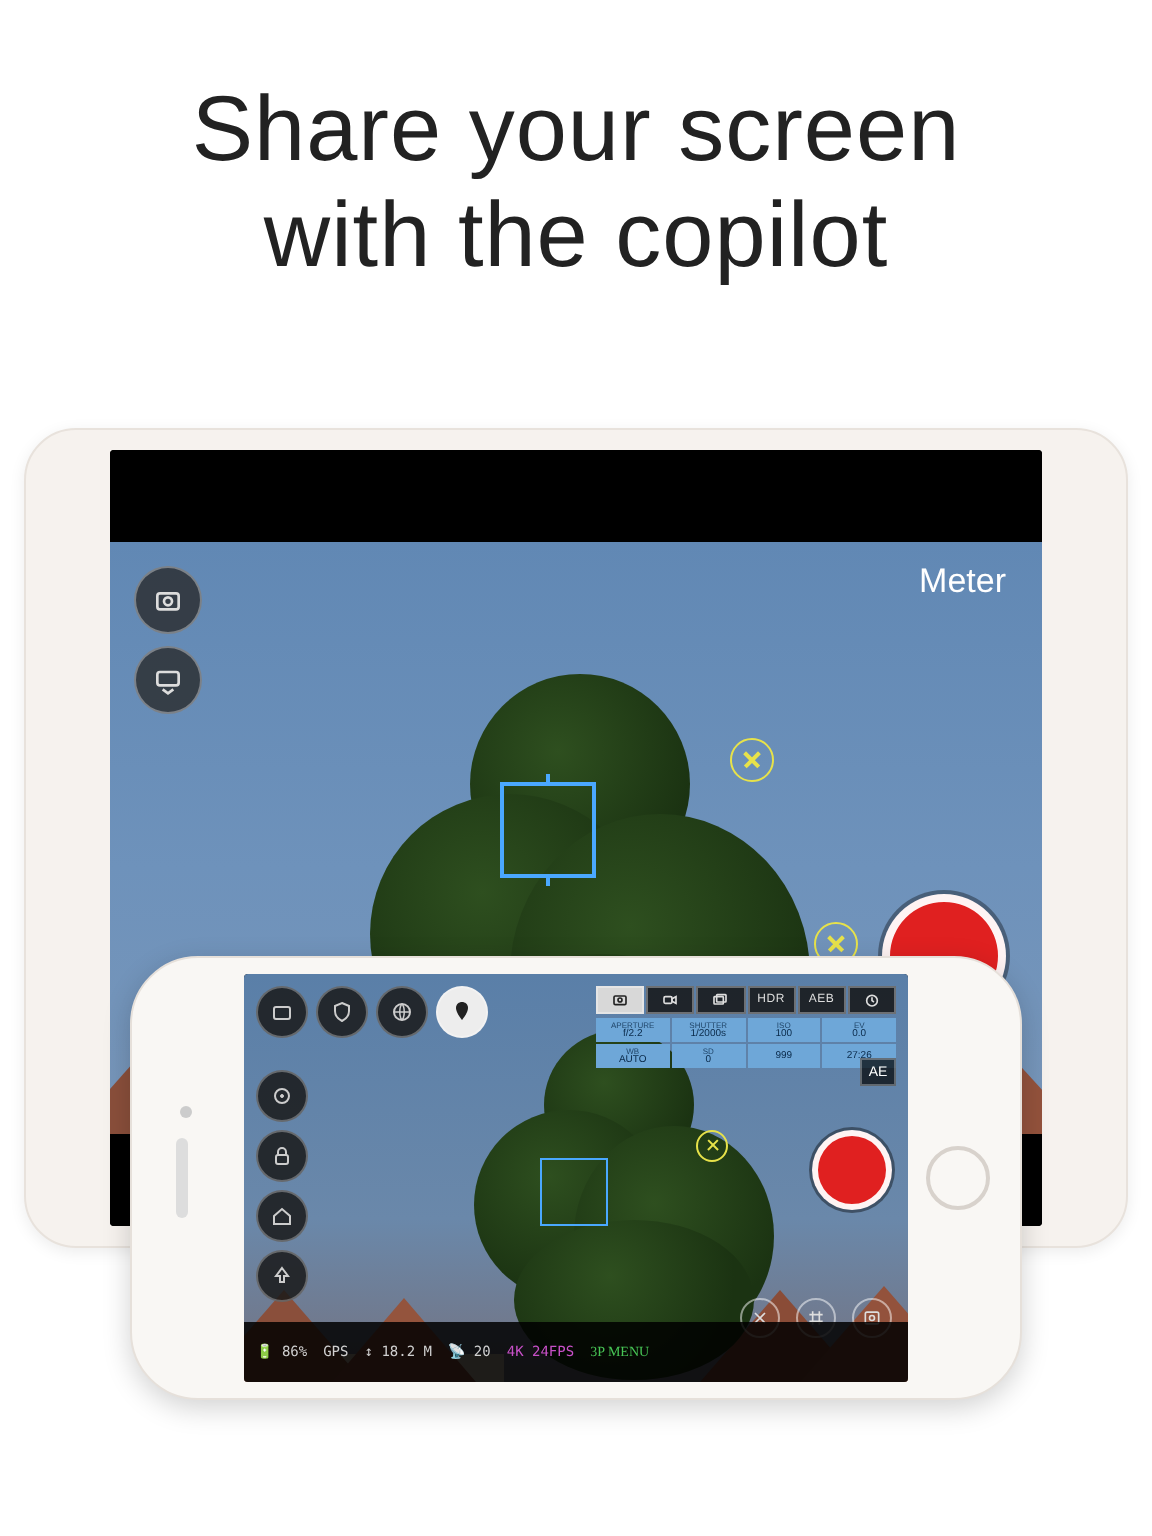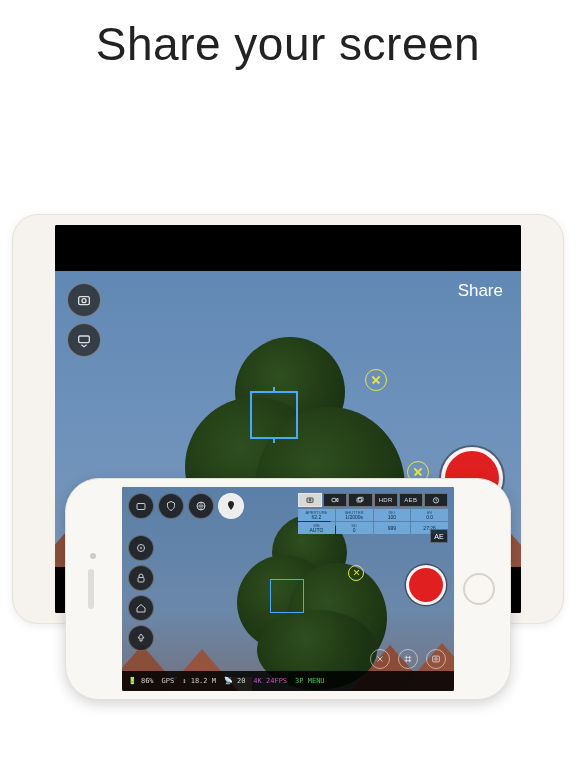--- a/index.html
+++ b/index.html
@@ -10,21 +10,21 @@
     font-family: -apple-system, "Helvetica Neue", Helvetica, Arial, sans-serif;
     overflow: hidden;
     position: relative;
   }
   .headline {
     text-align: center;
     font-weight: 200;
     font-size: 46px;
     line-height: 1.15;
     color: #222;
-    padding-top: 18px;
+    padding-top: 38px;
     letter-spacing: 0.5px;
   }
 
   
   .tablet-frame {
     position: absolute;
     left: 12px;
     top: 214px;
     width: 552px;
     height: 410px;
@@ -262,37 +262,38 @@
   }
   .phone-bottom-icons .bi {
     width:20px; height:20px; border-radius:50%;
     border:1px solid rgba(255,255,255,.5);
     display:flex; align-items:center; justify-content:center;
     color:#ddd;
   }
   .phone-bottom-icons .bi svg{width:10px;height:10px;}
 
   .status-bar {
-    position:absolute; left:0; right:0; bottom:0; height:20px;
+    position:absolute; left:0; right:0; bottom:0; height:30px;
     background:rgba(0,0,0,.85);
     display:flex; align-items:center;
     padding:0 6px; gap:8px;
     font-size:7px; color:#cfcfcf;
     font-family: "Menlo","Consolas",monospace;
   }
   .status-bar .seg { white-space:nowrap; }
   .status-bar .accent { color:#c850c8; }
-  .status-bar .green { color:#47c455; }
+  .status-bar .green { color:#47c455;font-family:Liberation Serif, serif; }
   svg { fill: currentColor; stroke: currentColor; }
 </style>
 </head>
 <body>
 
 <div class="headline">
   <span>Share your screen</span><br>
+  <span>with the copilot</span>
 </div>
 
 <div class="tablet-frame">
   <div class="tablet-screen">
     <div class="tablet-letterbox-top"></div>
     <div class="tablet-letterbox-bot"></div>
     <div class="tablet-view">
       <div class="roofs">
         <div class="wall w1"></div>
           <div class="wall w2"></div>
@@ -314,21 +315,21 @@
             <circle cx="12" cy="13" r="3" fill="none" stroke-width="2"></circle>
           </svg>
       </div>
       <div class="t-btn" style="top:52px;left:12px">
         <svg viewBox="0 0 24 24">
             <rect x="4" y="6" width="16" height="10" rx="2" fill="none" stroke-width="2"></rect>
             <path d="M8 19l4 3 4-3" fill="none" stroke-width="2"></path>
           </svg>
       </div>
 
-      <span class="meter-label">Share</span>
+      <span class="meter-label">Meter</span>
 
       <div class="focus-sq" style="left:195px; top:120px"></div>
       <div class="close-circle" style="left:310px; top:98px"></div>
       <div class="close-circle" style="left:352px; top:190px"></div>
 
       <div class="rec-btn" style="right:18px; top:176px"></div>
     </div>
   </div>
 </div>
 

